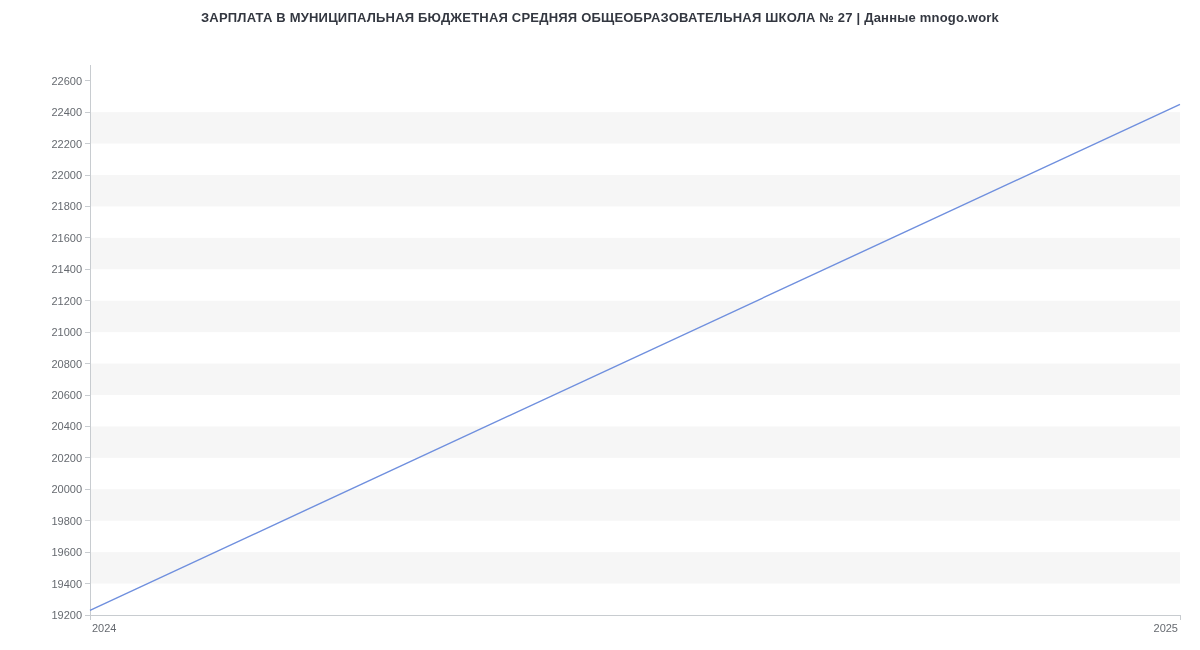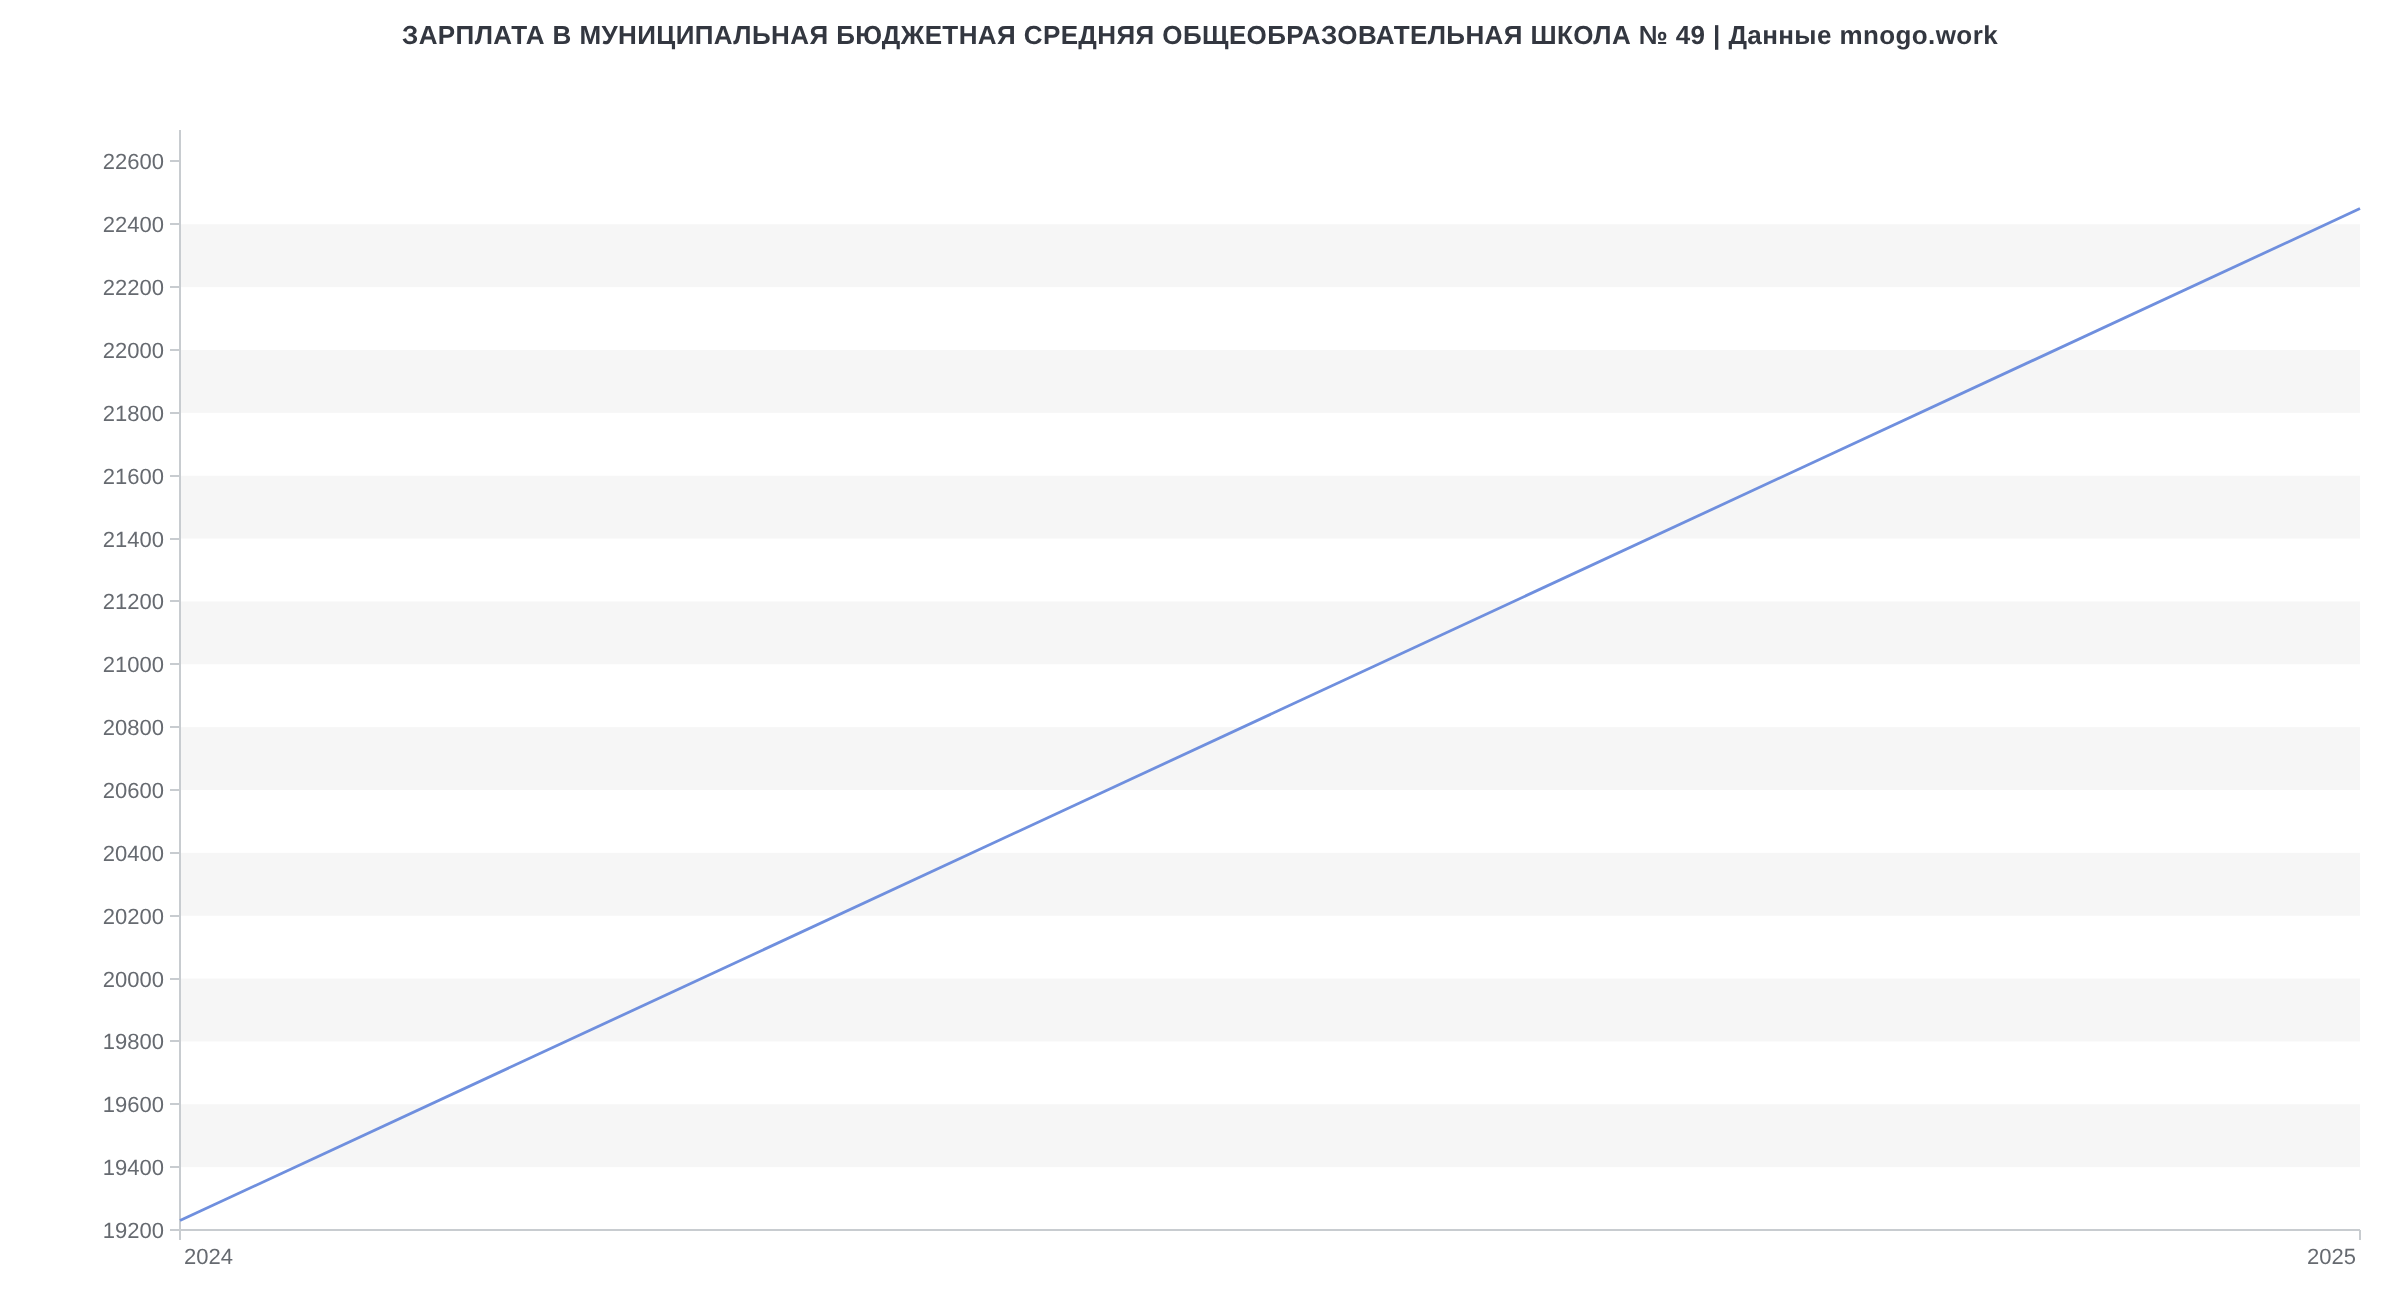--- a/index.html
+++ b/index.html
@@ -40,21 +40,21 @@
   .series-line {
     fill: none;
     stroke: #6f8fde;
     stroke-width: 1.4;
   }
 </style>
 </head>
 <body>
 
 <div class="chart-wrap">
-  <div class="title">ЗАРПЛАТА В МУНИЦИПАЛЬНАЯ БЮДЖЕТНАЯ СРЕДНЯЯ ОБЩЕОБРАЗОВАТЕЛЬНАЯ ШКОЛА № 49 | Данные mnogo.work</div>
+  <div class="title">ЗАРПЛАТА В МУНИЦИПАЛЬНАЯ БЮДЖЕТНАЯ СРЕДНЯЯ ОБЩЕОБРАЗОВАТЕЛЬНАЯ ШКОЛА № 27 | Данные mnogo.work</div>
   <svg id="chart-svg" width="1200" height="650">
       <rect x="90" y="527.1428571428571" width="1090" height="31.428571428571445" class="band"></rect>
       <rect x="90" y="464.2857142857143" width="1090" height="31.428571428571445" class="band"></rect>
       <rect x="90" y="401.42857142857144" width="1090" height="31.428571428571445" class="band"></rect>
       <rect x="90" y="338.57142857142856" width="1090" height="31.428571428571445" class="band"></rect>
       <rect x="90" y="275.7142857142857" width="1090" height="31.428571428571445" class="band"></rect>
       <rect x="90" y="212.85714285714283" width="1090" height="31.428571428571445" class="band"></rect>
       <rect x="90" y="150" width="1090" height="31.428571428571388" class="band"></rect>
       <rect x="90" y="87.14285714285717" width="1090" height="31.428571428571445" class="band"></rect>
       <line x1="85" x2="90" y1="590" y2="590" class="axis-line"></line>

